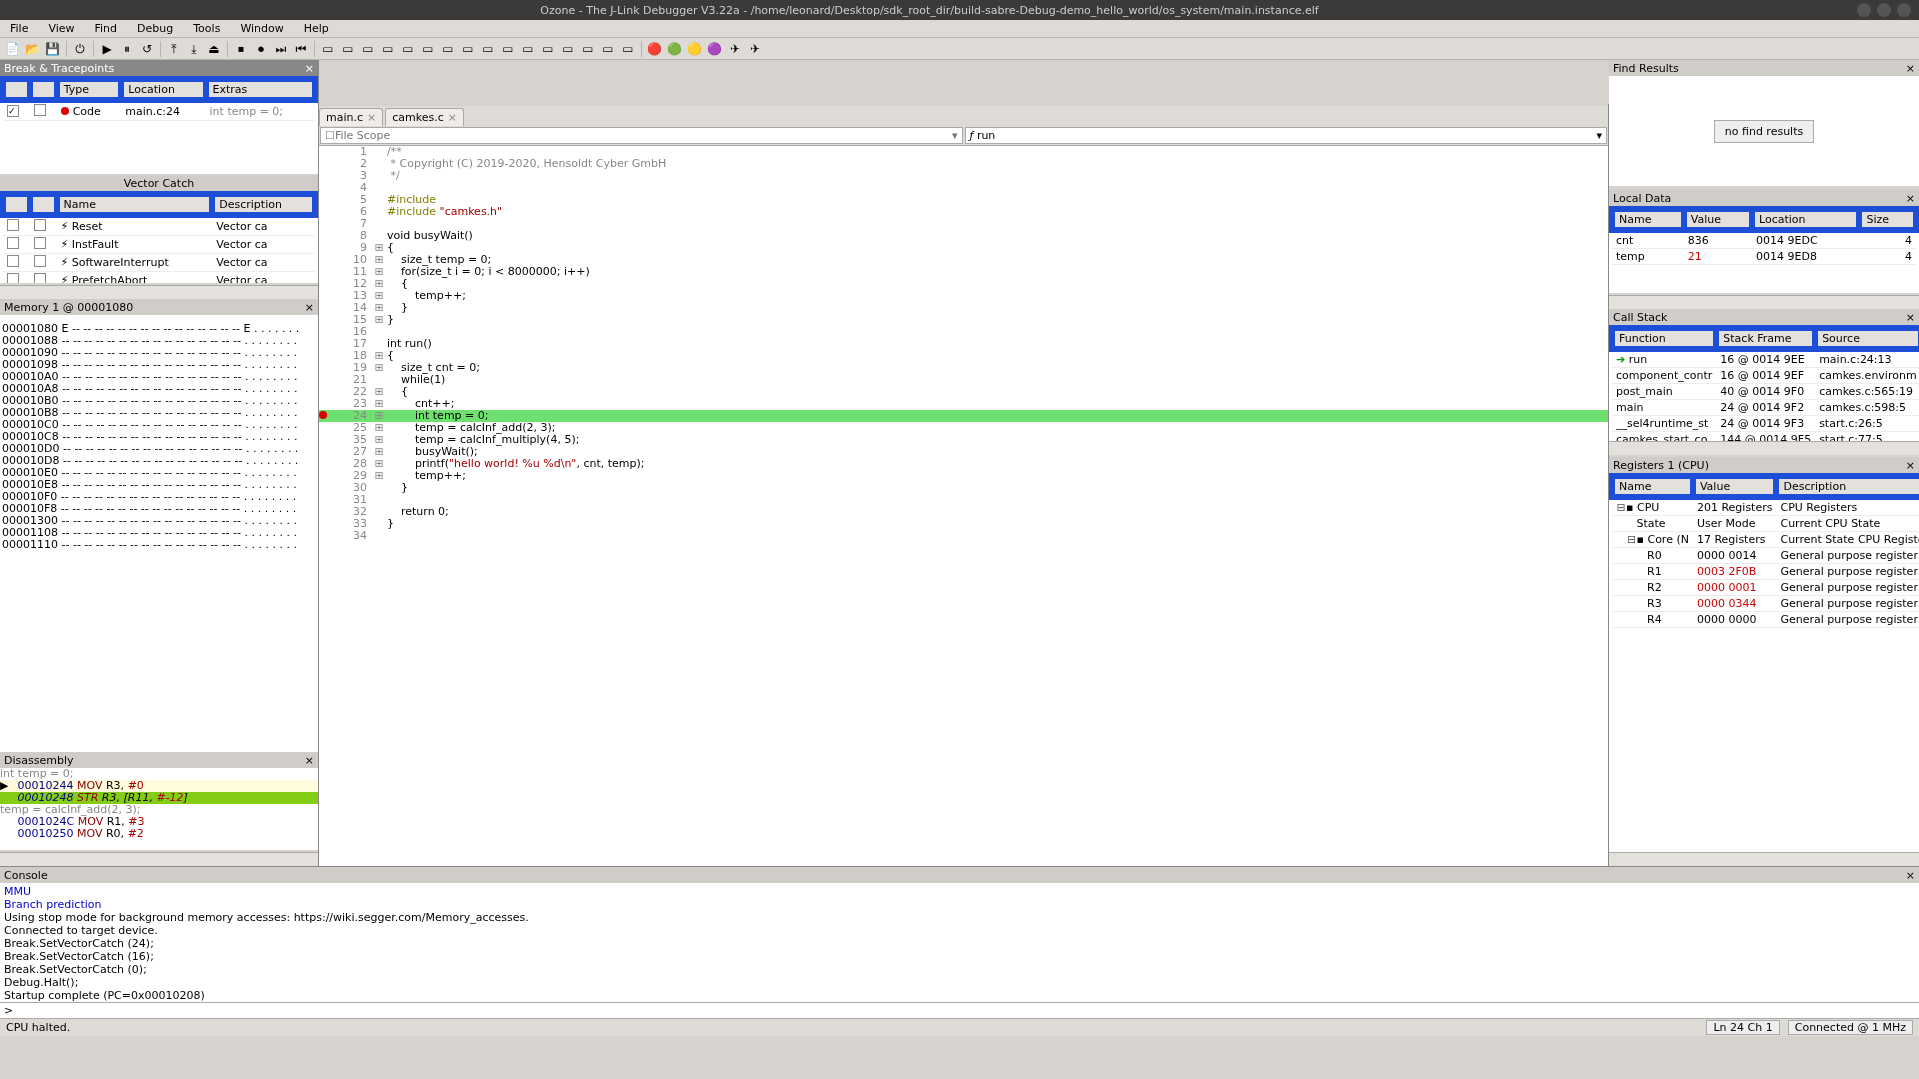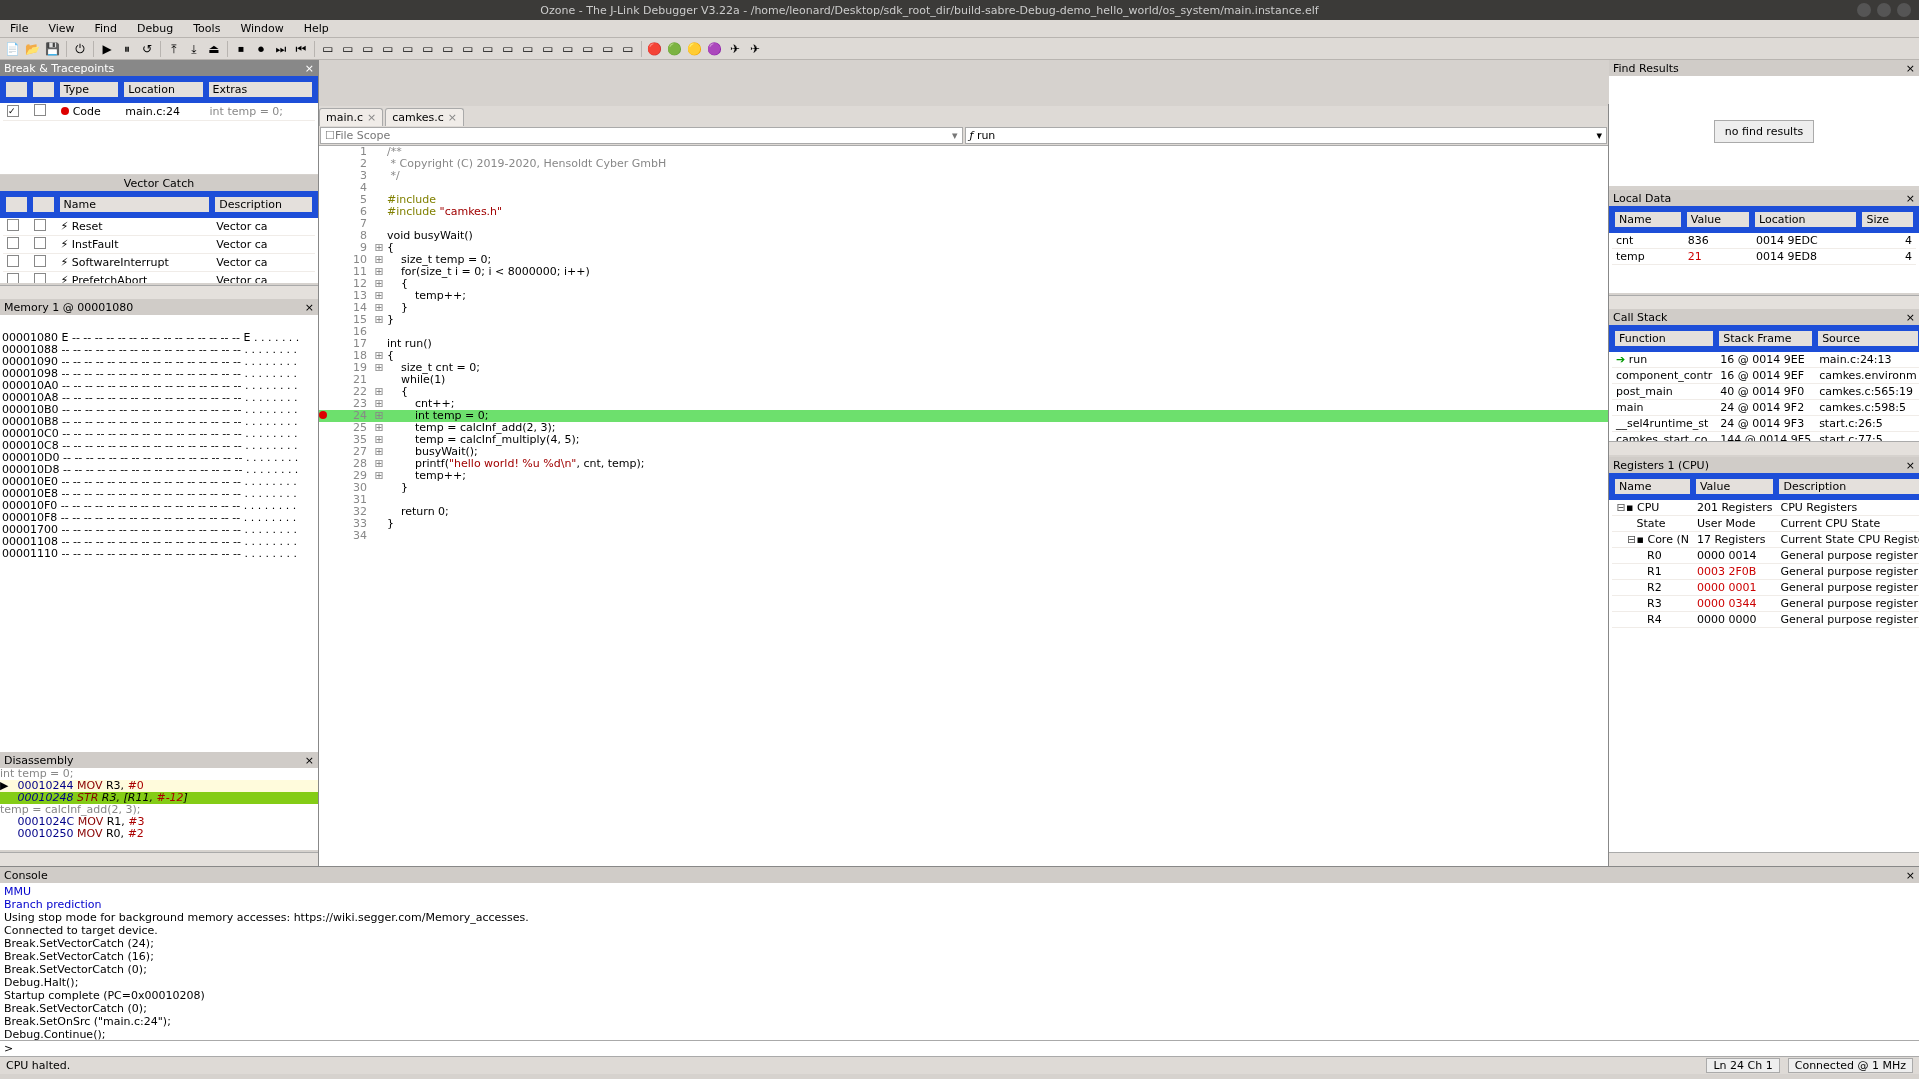--- a/index.html
+++ b/index.html
@@ -54,21 +54,21 @@
 .bp-dot { width:8px; height:8px; background:#d00; border-radius:50%; display:inline-block; } .cm{color:#888;} .pp{color:#808000;} .str{color:#a00000;}
 
 .find-panel { height:130px; }
 .find-body { display:flex; align-items:center; justify-content:center; height:110px; }
 .find-btn { border:1px solid #aaa; background:#eee; padding:4px 10px; }
 
 .ld-panel { height:105px; }
 .cs-panel { height:148px; }
 .reg-panel { flex:1; }
 
-.console-wrap { height:190px; display:flex; flex-direction:column; border-top:1px solid #888; }
+.console-wrap { height:152px; display:flex; flex-direction:column; border-top:1px solid #888; }
 .console-body { flex:1; background:#fff; font-family:"DejaVu Sans Mono",monospace; font-size:11px; padding:2px 4px; overflow:auto; }
 .console-body .b { color:#0000cc; }
 .console-in { border-top:1px solid #aaa; padding:1px 4px; background:#fff; font-family:monospace; }
 
 .statusbar { height:18px; background:#dedad6; border-top:1px solid #aaa; display:flex; align-items:center; padding:0 6px; }
 .statusbar .r { margin-left:auto; display:flex; gap:8px; }
 .statusbar .box { border:1px solid #aaa; padding:0 6px; background:#eee; }
 
 .mono { font-family:"DejaVu Sans Mono",monospace; }
 .hscroll { height:14px; background:#e4e0dc; border-top:1px solid #aaa; }
@@ -220,38 +220,38 @@
               </tr>
             </tbody>
         </table>
       </div>
     </div>
     <div class="hscroll"></div>
     <div class="panel-hdr light">
         <span>Memory 1 @ 00001080</span>
         <span class="x">×</span>
       </div>
-    <div class="panel-body mono mem-panel" id="mem-body" style="font-size:10px;line-height:12px;padding:17px 2px;">
+    <div class="panel-body mono mem-panel" id="mem-body" style="font-size:10px;line-height:12px;padding:8px 2px;">
         <div>00001080  E -- -- -- -- -- -- --   -- -- -- -- -- -- -- -- E  . . . . . . .</div>
         <div>00001088  -- -- -- -- -- -- -- --   -- -- -- -- -- -- -- --  . . . . . . . .</div>
         <div>00001090  -- -- -- -- -- -- -- --   -- -- -- -- -- -- -- --  . . . . . . . .</div>
         <div>00001098  -- -- -- -- -- -- -- --   -- -- -- -- -- -- -- --  . . . . . . . .</div>
         <div>000010A0  -- -- -- -- -- -- -- --   -- -- -- -- -- -- -- --  . . . . . . . .</div>
         <div>000010A8  -- -- -- -- -- -- -- --   -- -- -- -- -- -- -- --  . . . . . . . .</div>
         <div>000010B0  -- -- -- -- -- -- -- --   -- -- -- -- -- -- -- --  . . . . . . . .</div>
         <div>000010B8  -- -- -- -- -- -- -- --   -- -- -- -- -- -- -- --  . . . . . . . .</div>
         <div>000010C0  -- -- -- -- -- -- -- --   -- -- -- -- -- -- -- --  . . . . . . . .</div>
         <div>000010C8  -- -- -- -- -- -- -- --   -- -- -- -- -- -- -- --  . . . . . . . .</div>
         <div>000010D0  -- -- -- -- -- -- -- --   -- -- -- -- -- -- -- --  . . . . . . . .</div>
         <div>000010D8  -- -- -- -- -- -- -- --   -- -- -- -- -- -- -- --  . . . . . . . .</div>
         <div>000010E0  -- -- -- -- -- -- -- --   -- -- -- -- -- -- -- --  . . . . . . . .</div>
         <div>000010E8  -- -- -- -- -- -- -- --   -- -- -- -- -- -- -- --  . . . . . . . .</div>
         <div>000010F0  -- -- -- -- -- -- -- --   -- -- -- -- -- -- -- --  . . . . . . . .</div>
         <div>000010F8  -- -- -- -- -- -- -- --   -- -- -- -- -- -- -- --  . . . . . . . .</div>
-        <div>00001700  -- -- -- -- -- -- -- --   -- -- -- -- -- -- -- --  . . . . . . . .</div>
+        <div>00001300  -- -- -- -- -- -- -- --   -- -- -- -- -- -- -- --  . . . . . . . .</div>
         <div>00001108  -- -- -- -- -- -- -- --   -- -- -- -- -- -- -- --  . . . . . . . .</div>
         <div>00001110  -- -- -- -- -- -- -- --   -- -- -- -- -- -- -- --  . . . . . . . .</div>
       </div>
     <div class="dasm-panel">
       <div class="panel-hdr light">
           <span>Disassembly</span>
           <span class="x">×</span>
         </div>
       <div class="panel-body mono" id="dasm-body" style="font-size:11px;line-height:12px;height:82px;overflow:hidden;">
           <div style="color: rgb(136, 136, 136);">  int temp = 0;</div>

